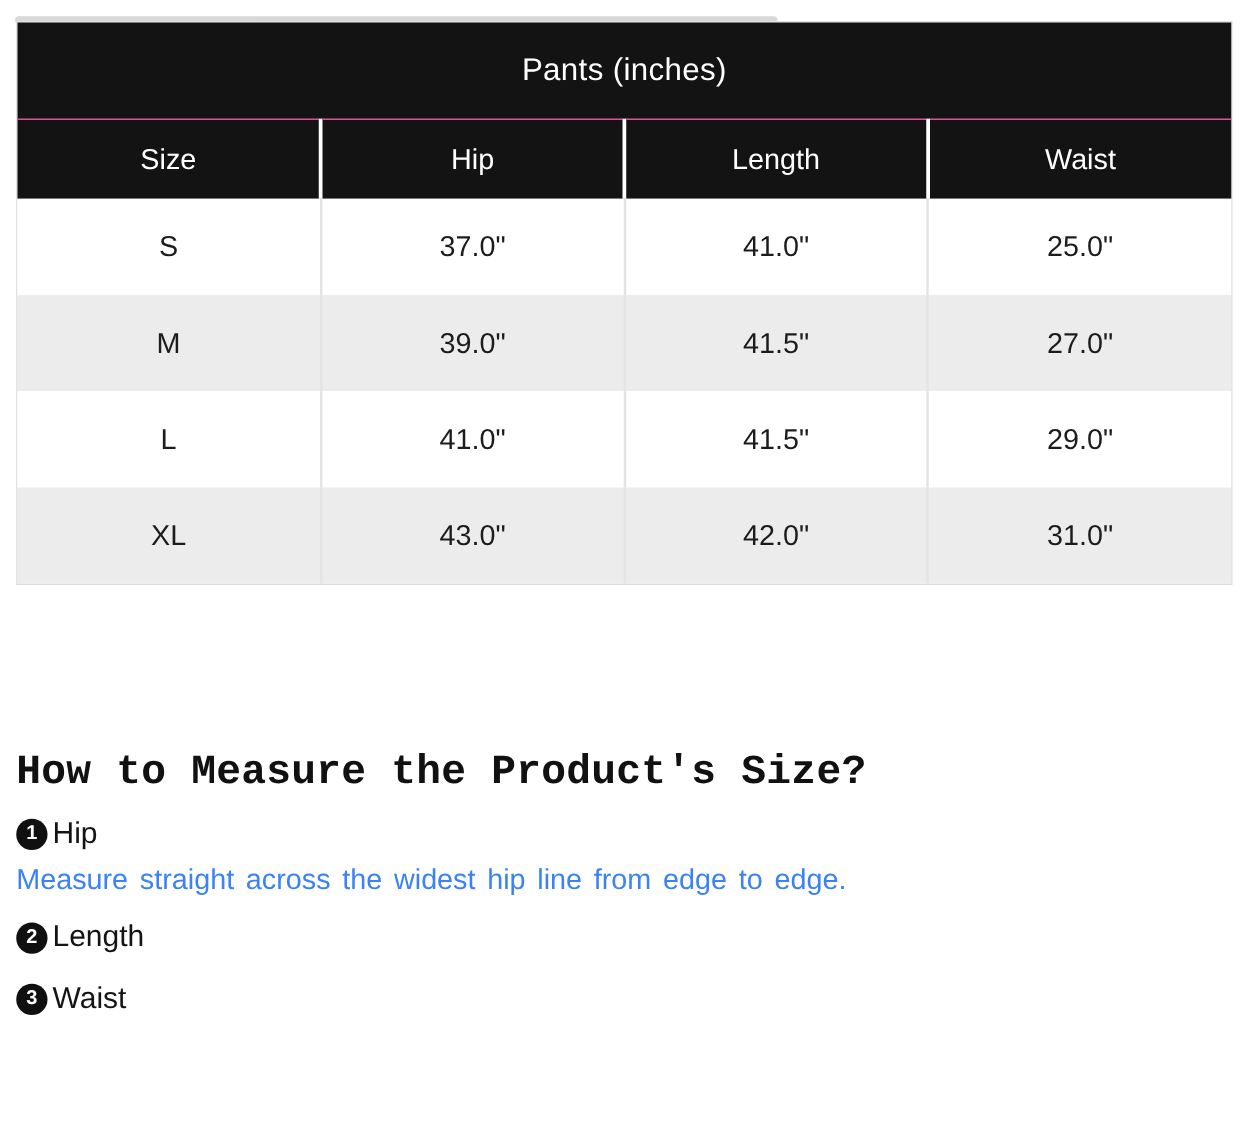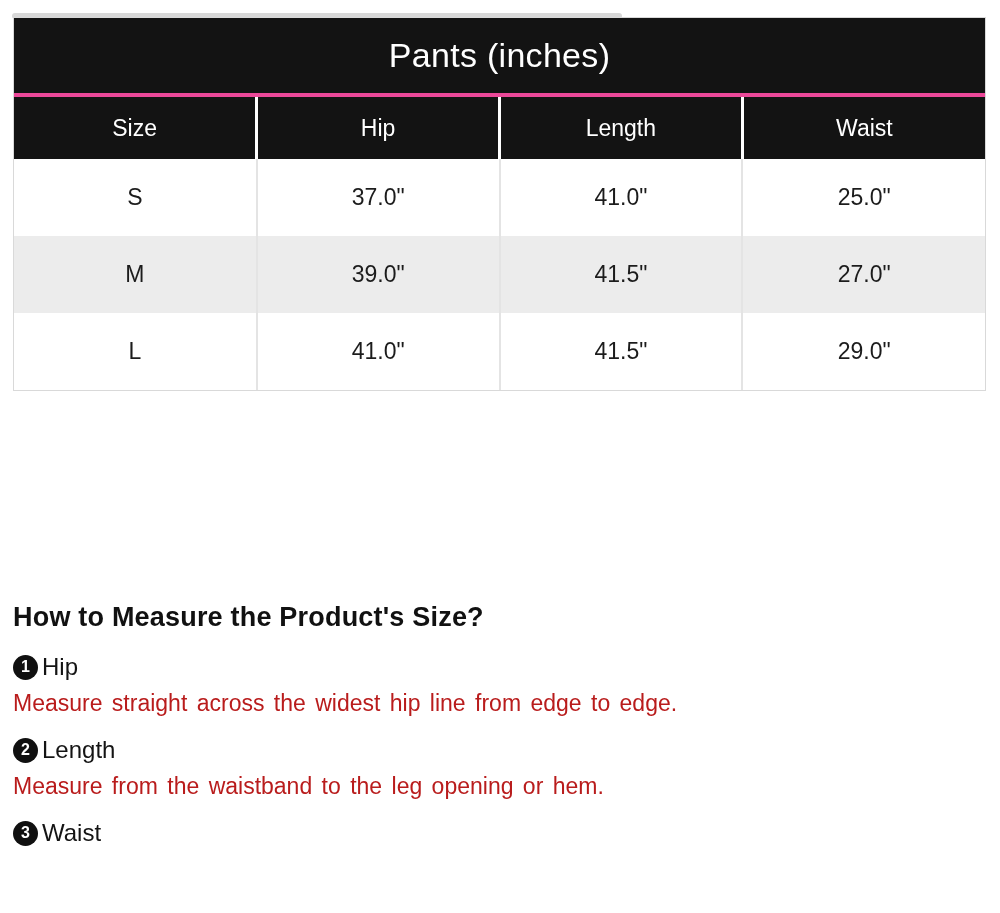--- a/index.html
+++ b/index.html
@@ -37,27 +37,27 @@
   }
   table.size-chart th {
     background: #131313;
     color: #ffffff;
     font-weight: 400;
     text-align: center;
     vertical-align: middle;
   }
   th.title-cell {
     height: 77px;
-    font-size: 34px;
+    font-size: 25px;
     letter-spacing: 0.3px;
   }
   tr.col-head th {
     height: 64px;
     font-size: 23px;
-    border-top: 4px solid #ec4899;
+    border-top: 1px solid #ec4899;
   }
   tr.col-head th + th { border-left: 3px solid #ffffff; }
   table.size-chart td {
     height: 77px;
     text-align: center;
     vertical-align: middle;
     font-size: 23px;
     color: #1c1c1c;
     background: #ffffff;
   }
@@ -65,25 +65,26 @@
   table.size-chart tr.alt td { background: #ececec; }
 
   
   .guide {
     position: absolute;
     left: 13px; top: 602px;
     width: 964px;
   }
   .guide h2 {
     margin: 0;
-    font-size: 27px;
+    font-size: 33px;
     line-height: 31px;
     font-weight: 700;
     color: #111;
     letter-spacing: 0.2px;
+    font-family: Liberation Mono, monospace;
   }
   .step {
     margin-top: 19px;
     display: flex;
     align-items: center;
     gap: 4px;
     font-size: 24px;
     line-height: 30px;
     color: #141414;
   }
@@ -96,21 +97,21 @@
     display: inline-flex;
     align-items: center;
     justify-content: center;
     font-size: 16px;
     font-weight: 700;
   }
   .desc {
     margin: 8px 0 0 0;
     font-size: 23px;
     line-height: 26px;
-    color: #b91c1c;
+    color: #3b82f6;
     word-spacing: 3px;
   }
 </style>
 </head>
 <body>
 
 <div class="page">
 
   <div class="hscroll-thumb"></div>
 
@@ -139,38 +140,43 @@
           <td>39.0"</td>
           <td>41.5"</td>
           <td>27.0"</td>
         </tr>
         <tr>
           <td>L</td>
           <td>41.0"</td>
           <td>41.5"</td>
           <td>29.0"</td>
         </tr>
+        <tr class="alt">
+          <td>XL</td>
+          <td>43.0"</td>
+          <td>42.0"</td>
+          <td>31.0"</td>
+        </tr>
       </tbody>
     </table>
   </div>
 
   <div class="guide">
     <h2>How to Measure the Product's Size?</h2>
 
     <div class="step">
       <span class="num-badge">1</span>
       <span>Hip</span>
     </div>
     <p class="desc">Measure straight across the widest hip line from edge to edge.</p>
 
     <div class="step">
       <span class="num-badge">2</span>
       <span>Length</span>
     </div>
-    <p class="desc">Measure from the waistband to the leg opening or hem.</p>
 
     <div class="step">
       <span class="num-badge">3</span>
       <span>Waist</span>
     </div>
   </div>
 
 </div>
 
 </body></html>

